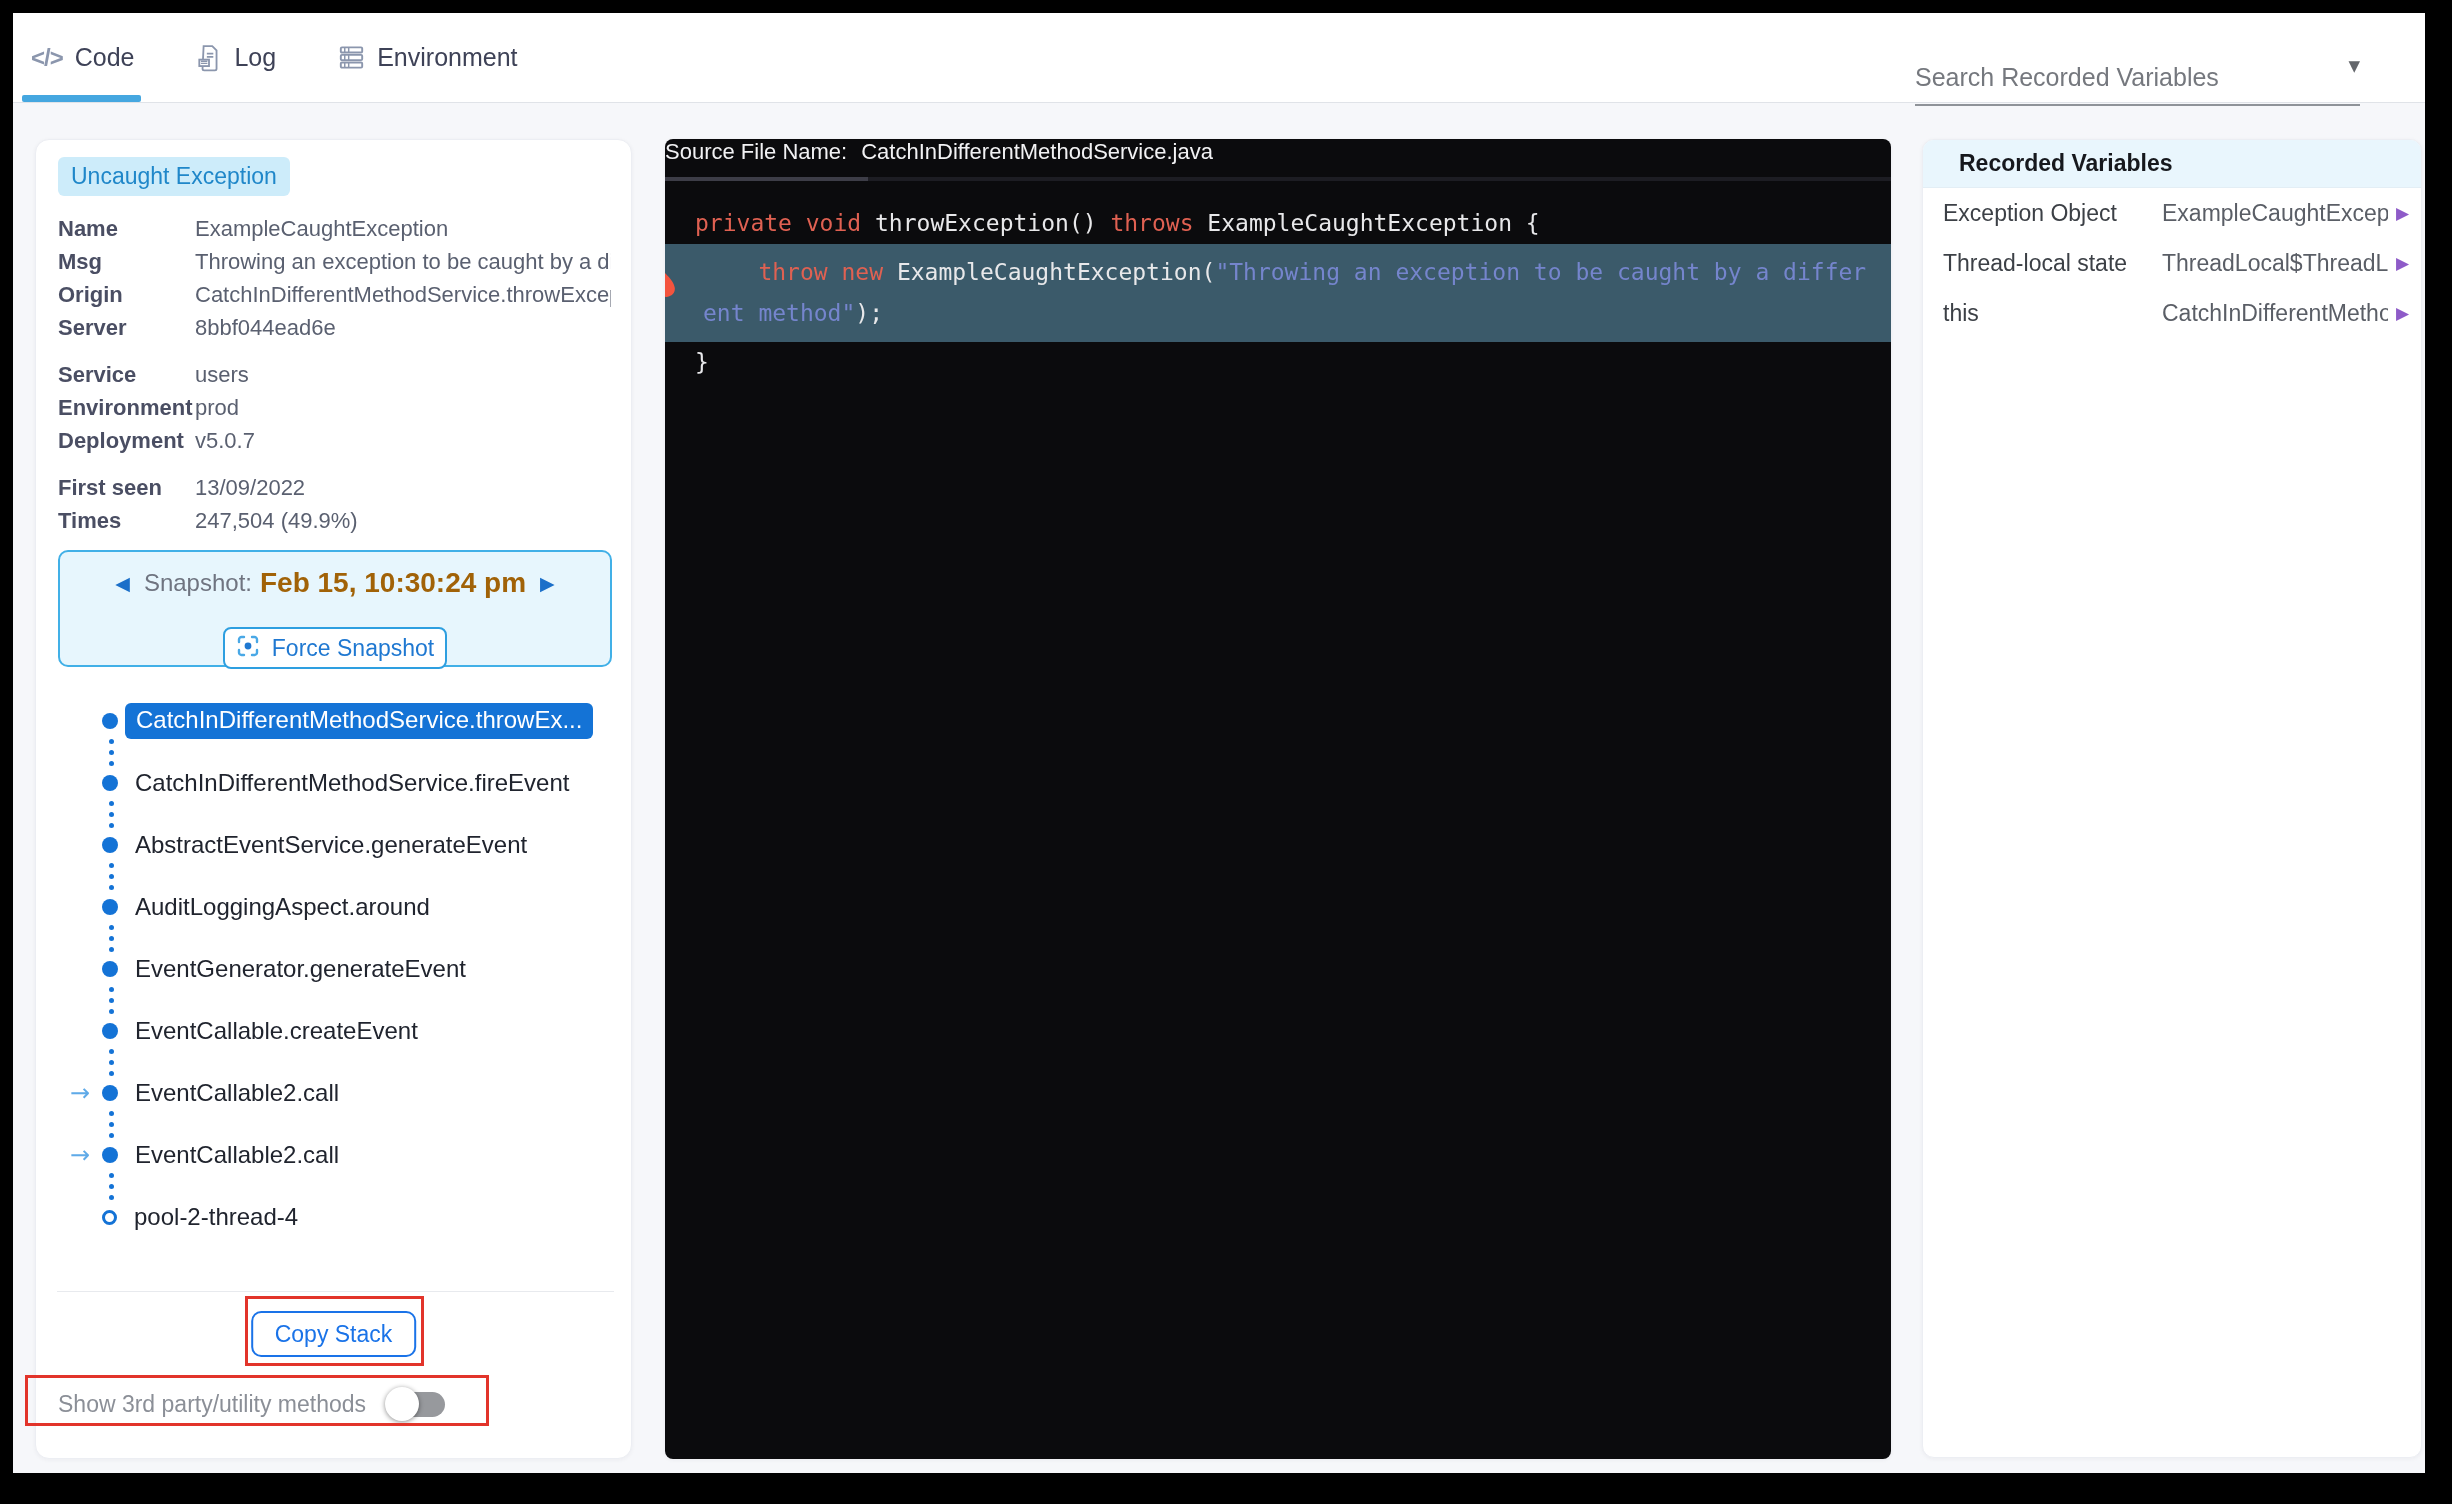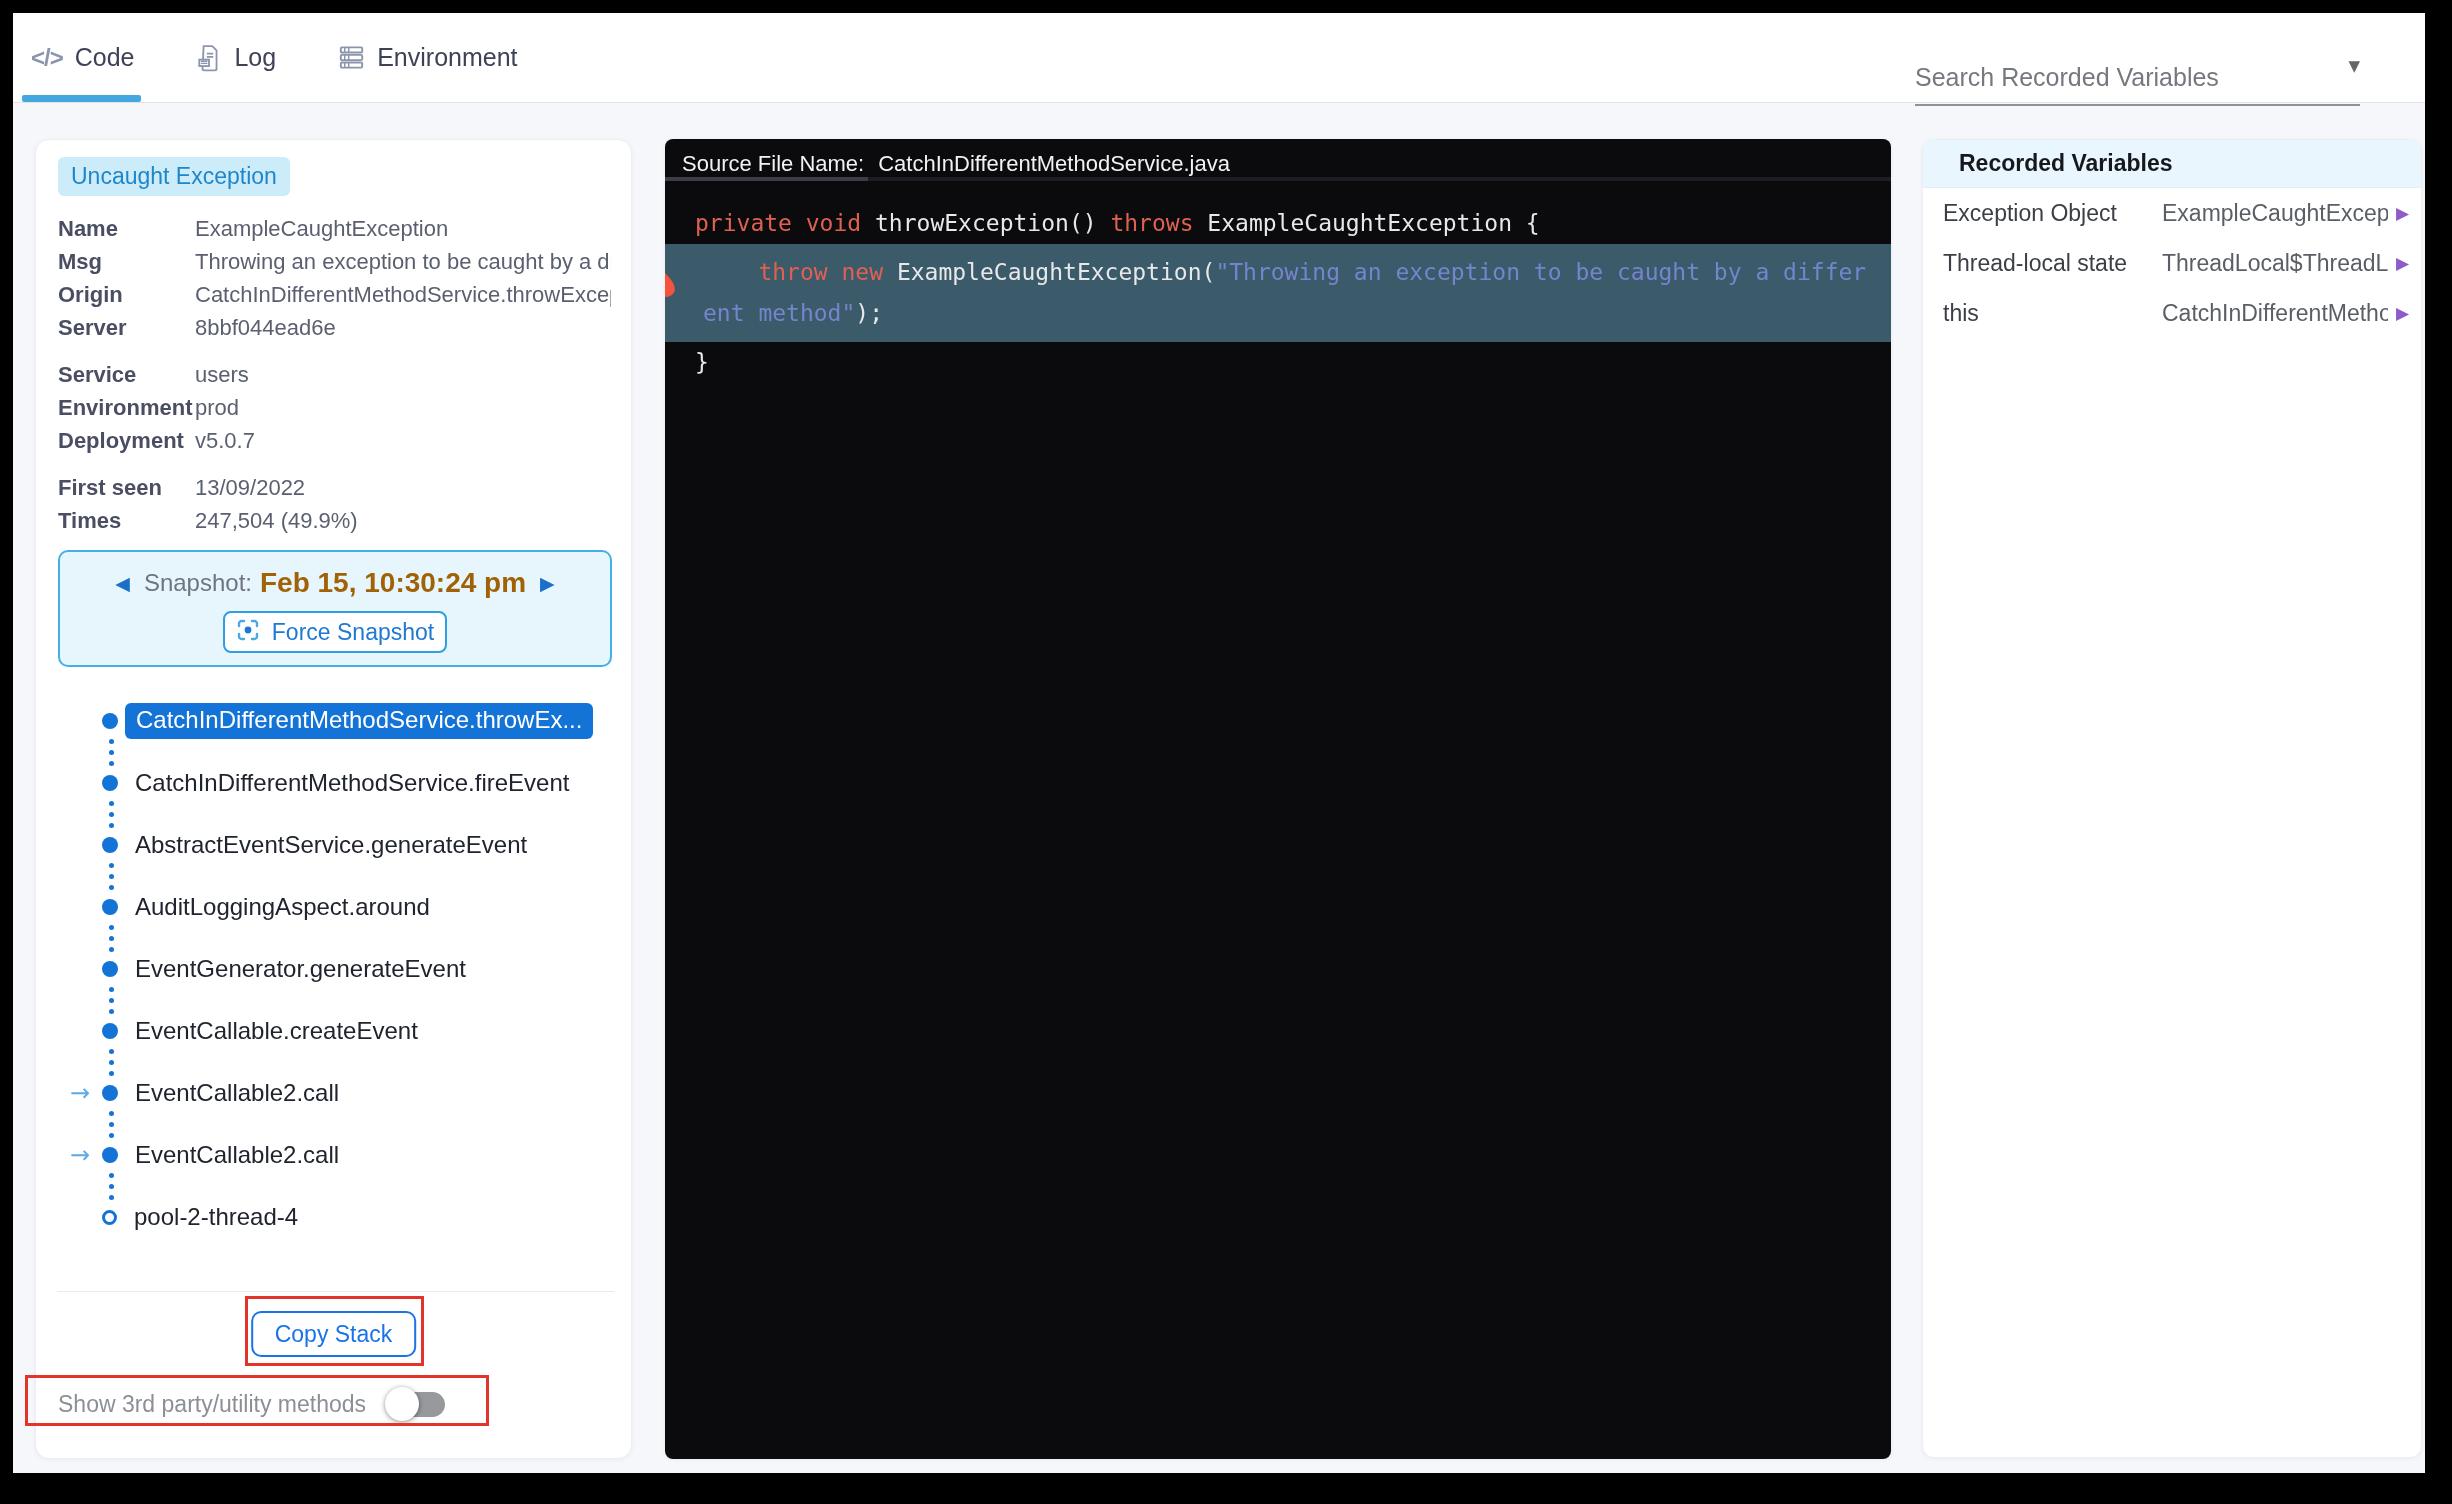--- a/index.html
+++ b/index.html
@@ -41,21 +41,21 @@
   .drow .dvalue { flex:1; color:#5a6070; font-size:22px; white-space:nowrap; overflow:hidden; }
   .dgroup { margin-bottom:14px; }
 
   
   .snapbox { position:absolute; left:22px; top:410px; width:554px; height:117px;
              background:#e7f6fd; border:2px solid #41b0e7; border-radius:10px; }
   .snapnav { display:flex; align-items:center; justify-content:center; gap:14px; margin-top:15px; }
   .snapnav .navarrow { font-family:"DejaVu Sans", sans-serif; font-size:19px; color:#1b6fc9; cursor:pointer; }
   .snapnav .snlabel { font-size:24px; color:#6f7480; }
   .snapnav .sntime  { font-size:28px; font-weight:bold; color:#a16207; margin-left:-6px; }
-  .forcebtn { display:flex; align-items:center; gap:12px; margin:12px auto 0;
+  .forcebtn { display:flex; align-items:center; gap:12px; margin:28px auto 0;
               width:224px; height:42px; justify-content:center; background:#fff;
               border:2px solid #2e9fe0; border-radius:8px; cursor:pointer; }
   .forcebtn .fblabel { font-size:23px; color:#1f78d1; }
 
   
   .stack { position:absolute; left:0; top:567px; width:100%; }
   .srow { height:28px; display:flex; align-items:center; padding-left:34px; }
   .srow .arr { width:22px; flex:none; font-family:"DejaVu Sans", sans-serif;
                font-size:24px; color:#5faae8; line-height:28px; }
   .srow .dot { width:16px; height:16px; flex:none; margin-left:10px; border-radius:50%;
@@ -79,21 +79,21 @@
                    background:#97999d; }
   .switch .thumb { position:absolute; left:-3px; top:-5px; width:34px; height:34px; border-radius:50%;
                    background:#fff; box-shadow:0 1px 5px rgba(0,0,0,0.45); }
 
   
   .annot { position:absolute; border:3px solid #e2342a; z-index:50; pointer-events:none; }
   #annot-copy   { left:232px; top:1283px; width:179px; height:70px; }
   #annot-toggle { left:12px;  top:1362px; width:464px; height:51px; }
 
   
-  .code-header { height:38px; display:flex; align-items:flex-end; padding-left:17px; }
+  .code-header { height:38px; display:flex; align-items:flex-start; }
   .code-header .chlabel { color:#f2f2f4; font-size:22px; }
   .code-header .chfile  { color:#f2f2f4; font-size:22px; margin-left:14px; }
   .code-tabline { height:4px; background:#1d1d23; position:relative; }
   .code-tabline .indicator { position:absolute; left:0; top:0; width:203px; height:4px; background:#3d3d47; }
   .code-area { padding-top:22px; font-family:"DejaVu Sans Mono", monospace; font-size:23px;
                line-height:41px; color:#e8e8ea; }
   .cline { white-space:pre; padding-left:30px; overflow:hidden; }
   .kw  { color:#e06152; }
   .str { color:#7585cd; }
   .hl  { background:#3b5a6a; position:relative; padding:8px; }

